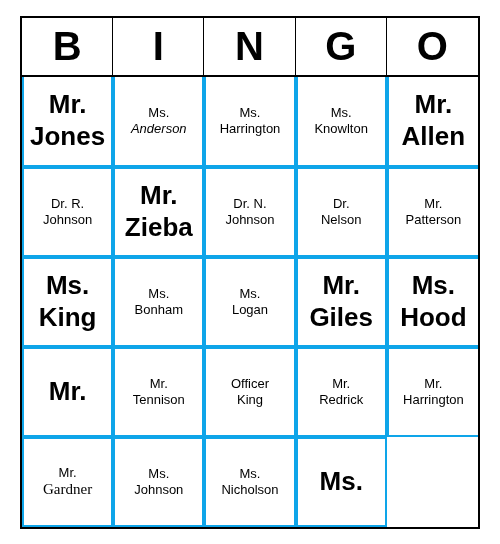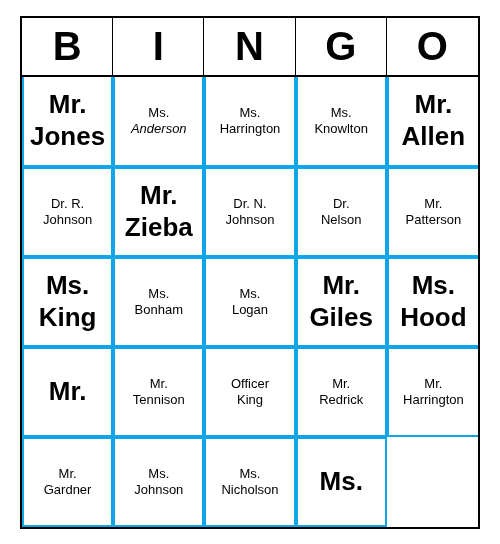--- a/index.html
+++ b/index.html
@@ -179,21 +179,21 @@
       </div>
       <div class="bingo-cell">
         <span class="cell-text">
           <span style="display:block; font-size:13px;">Mr.</span>
           <span style="display:block; font-size:13px;">Harrington</span>
         </span>
       </div>
       <div class="bingo-cell">
         <span class="cell-text">
           <span style="display:block; font-size:13px;">Mr.</span>
-          <span style="display:block; font-size:13px;">Gardner</span>
+          <span style="display:block; font-size:15px;font-family:Liberation Serif, serif;">Gardner</span>
         </span>
       </div>
       <div class="bingo-cell">
         <span class="cell-text">
           <span style="display:block; font-size:13px;">Ms.</span>
           <span style="display:block; font-size:13px;">Johnson</span>
         </span>
       </div>
       <div class="bingo-cell">
         <span class="cell-text">

